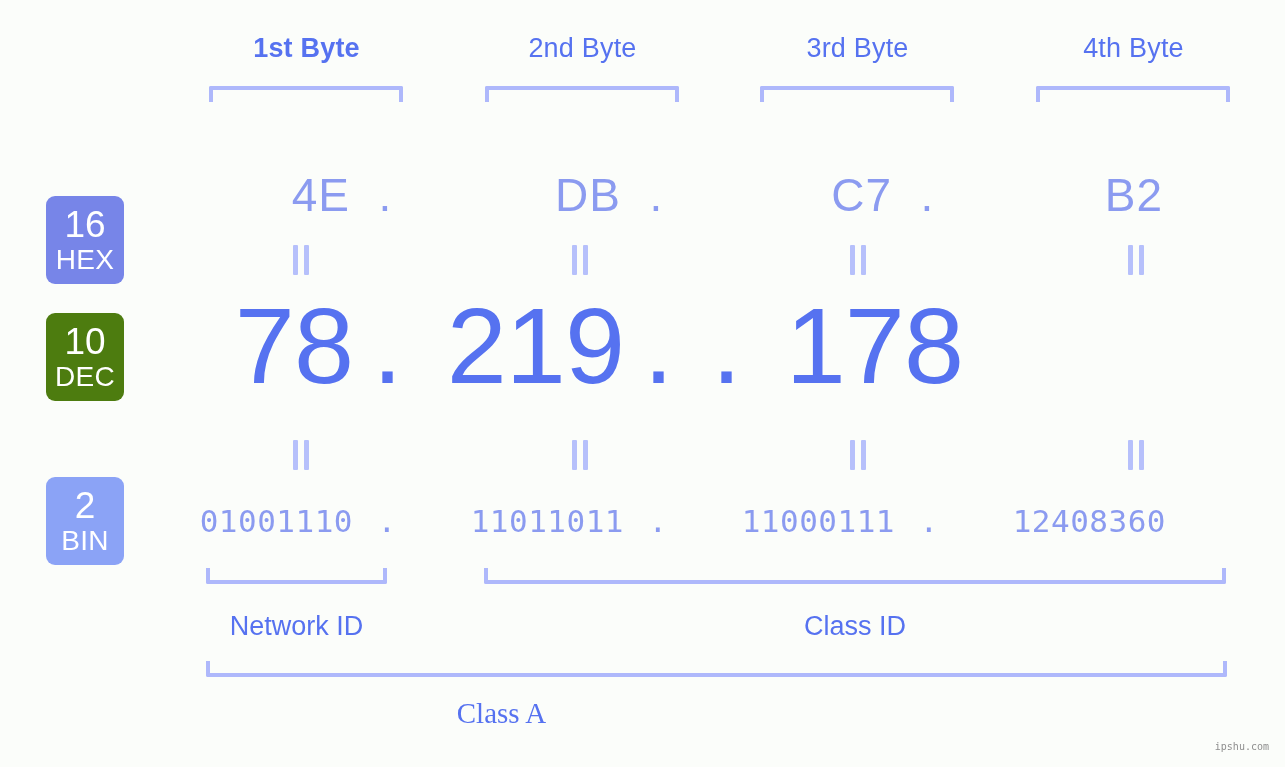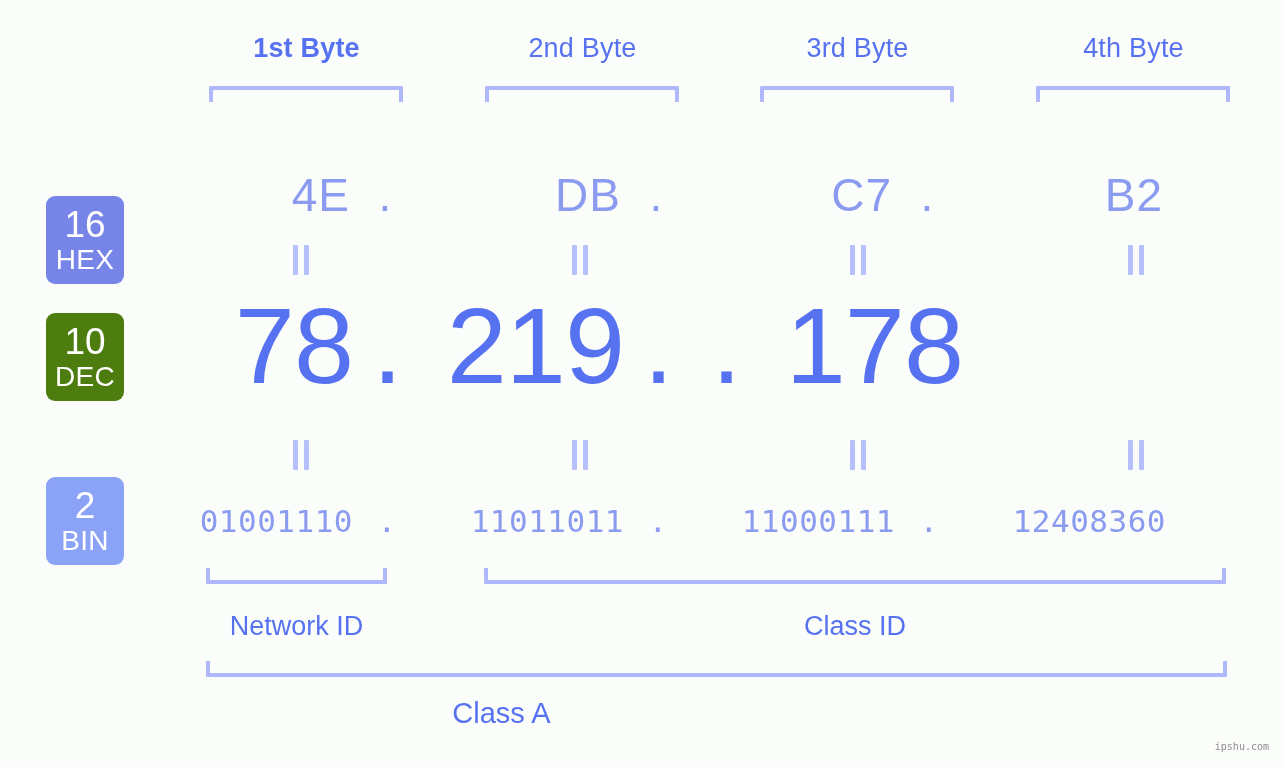--- a/index.html
+++ b/index.html
@@ -155,21 +155,21 @@
   }
   #class-label {
     position: absolute;
     top: 697px;
     left: 0;
     width: 1285px;
     text-align: center;
     font-size: 29px;
     color: #5672f0;
   }
-  #class-label span { display: inline-block; transform: translateX(-141px); }
+  #class-label span { display: inline-block; transform: translateX(-141px); font-family: Liberation Serif, serif; }
 
   
   #watermark {
     position: absolute;
     right: 16px;
     top: 741px;
     font-family: "DejaVu Sans Mono", "Liberation Mono", monospace;
     font-size: 10px;
     color: #8e8e8e;
     letter-spacing: 0px;

